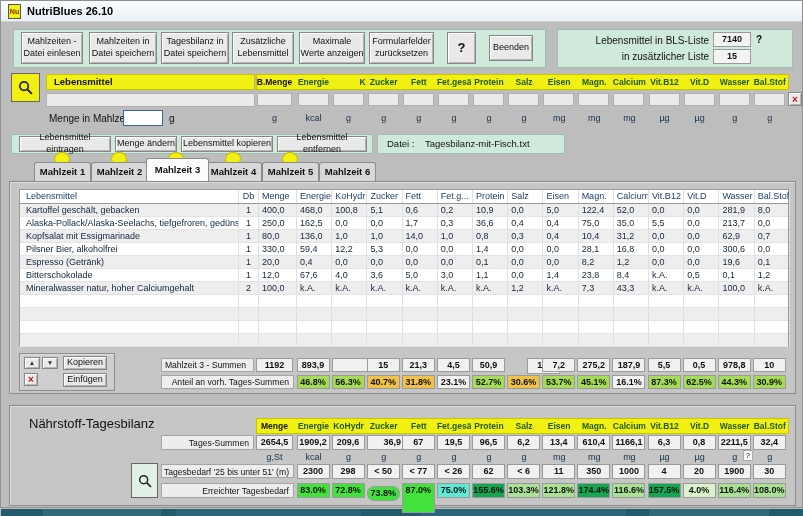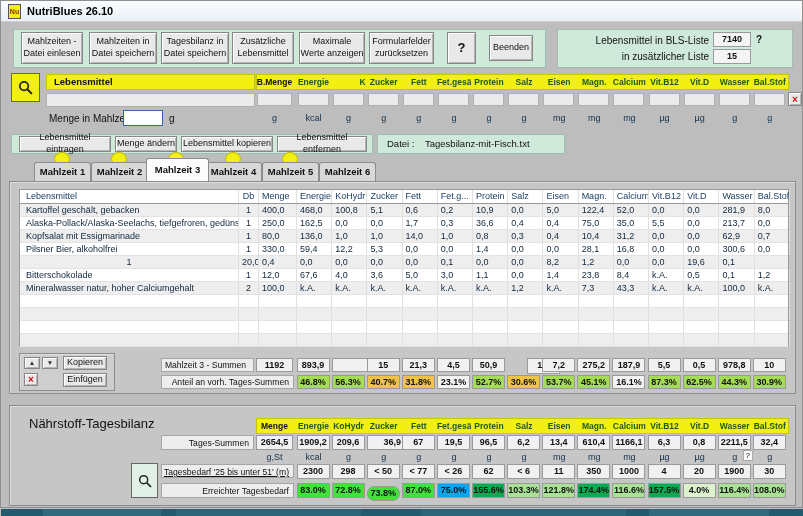--- a/index.html
+++ b/index.html
@@ -148,21 +148,21 @@
   <div class="panel" style="left:8px; top:404px; width:787px; height:101px;"></div>
   <div class="plainlbl" style="left:28px; top:415px; font-size:13px;">Nährstoff-Tagesbilanz</div>
   <div class="ystrip" style="left:255px; top:417px; width:533px; height:16px;"></div>
   <div class="lblbox" style="left:160px; top:434px; width:93px; height:15px; line-height:14px;">Tages-Summen</div>
   <div class="magbtn" style="left:130px; top:462px; width:27px; height:35px; background:#e2f1e8;">
     <svg width="16" height="16" viewBox="0 0 24 24">
         <circle cx="10" cy="10" r="6" fill="none" stroke="#222" stroke-width="2.2"></circle>
         <line x1="14.5" y1="14.5" x2="21" y2="21" stroke="#222" stroke-width="2.6"></line>
       </svg>
   </div>
-  <div class="lblbox" style="left:160px; top:463px; width:133px; height:14px; line-height:14px;text-decoration:underline;">Tagesbedarf '25 bis unter 51' (m)</div>
+  <div class="lblbox" style="left:160px; top:463px; width:133px; height:14px; line-height:14px;">Tagesbedarf '25 bis unter 51' (m)</div>
   <div class="lblbox" style="left:160px; top:482px; width:133px; height:15px; line-height:14px;text-align:right;">Erreichter Tagesbedarf</div>
 
   <div class="taskbar">
     <div style="left:42px; width:118px; background:#30687c;"></div>
     <div style="left:175px; width:185px; background:#2c647a;"></div>
     <div style="left:420px; width:205px; background:#2c647a;"></div>
     <div style="left:648px; width:120px; background:#30687c;"></div>
   </div>
 
 <div class="ycell black" style="left: 255px; top: 76px; width: 37px;">B.Menge</div>
@@ -311,20 +311,21 @@
         <div class="td">0,0</div>
         <div class="td">0,0</div>
         <div class="td">28,1</div>
         <div class="td">16,8</div>
         <div class="td">0,0</div>
         <div class="td">0,0</div>
         <div class="td">300,6</div>
         <div class="td">0,0</div>
       </div>
       <div class="tr" style="background: rgb(238, 238, 238);">
+        <div class="td name">Espresso (Getränk)</div>
         <div class="td ctr">1</div>
         <div class="td">20,0</div>
         <div class="td">0,4</div>
         <div class="td">0,0</div>
         <div class="td">0,0</div>
         <div class="td">0,0</div>
         <div class="td">0,0</div>
         <div class="td">0,1</div>
         <div class="td">0,0</div>
         <div class="td">0,0</div>
@@ -535,22 +536,22 @@
     <div class="valbox" style="left: 541.2px; top: 463px; width: 33px; height: 15px; line-height: 13px;">11</div>
     <div class="valbox" style="left: 576.3px; top: 463px; width: 33px; height: 15px; line-height: 13px;">350</div>
     <div class="valbox" style="left: 611.4px; top: 463px; width: 33px; height: 15px; line-height: 13px;">1000</div>
     <div class="valbox" style="left: 646.5px; top: 463px; width: 33px; height: 15px; line-height: 13px;">4</div>
     <div class="valbox" style="left: 681.6px; top: 463px; width: 33px; height: 15px; line-height: 13px;">20</div>
     <div class="valbox" style="left: 716.7px; top: 463px; width: 33px; height: 15px; line-height: 13px;">1900</div>
     <div class="valbox" style="left: 751.8px; top: 463px; width: 33px; height: 15px; line-height: 13px;">30</div>
     <div class="valbox" style="left: 295.5px; top: 482px; width: 33px; height: 15px; line-height: 13px; background: rgb(66, 225, 60);">83.0%</div>
     <div class="valbox" style="left: 330.6px; top: 482px; width: 33px; height: 15px; line-height: 13px; background: rgb(66, 225, 60);">72.8%</div>
     <div class="valbox" style="left: 365.7px; top: 485px; width: 33px; height: 15px; line-height: 13px; background: rgb(66, 225, 60); border-radius: 7px;">73.8%</div>
-    <div class="valbox" style="left: 400.8px; top: 482px; width: 33px; height: 15px; line-height: 13px; background: rgb(66, 225, 60);">87.0%</div>
-    <div class="valbox" style="left: 435.9px; top: 482px; width: 33px; height: 15px; line-height: 13px; background: #0ea5e9;">75.0%</div>
+    <div class="valbox" style="left: 400.8px; top: 482px; width: 33px; height: 30px; line-height: 13px; background: rgb(66, 225, 60);">87.0%</div>
+    <div class="valbox" style="left: 435.9px; top: 482px; width: 33px; height: 15px; line-height: 13px; background: #5eead4;">75.0%</div>
     <div class="valbox" style="left: 471px; top: 482px; width: 33px; height: 15px; line-height: 13px; background: rgb(20, 167, 81);">155.6%</div>
     <div class="valbox" style="left: 506.1px; top: 482px; width: 33px; height: 15px; line-height: 13px; background: rgb(169, 226, 149);">103.3%</div>
     <div class="valbox" style="left: 541.2px; top: 482px; width: 33px; height: 15px; line-height: 13px; background: rgb(169, 226, 149);">121.8%</div>
     <div class="valbox" style="left: 576.3px; top: 482px; width: 33px; height: 15px; line-height: 13px; background: rgb(20, 167, 81);">174.4%</div>
     <div class="valbox" style="left: 611.4px; top: 482px; width: 33px; height: 15px; line-height: 13px; background: rgb(169, 226, 149);">116.6%</div>
     <div class="valbox" style="left: 646.5px; top: 482px; width: 33px; height: 15px; line-height: 13px; background: rgb(20, 167, 81);">157.5%</div>
     <div class="valbox" style="left: 681.6px; top: 482px; width: 33px; height: 15px; line-height: 13px; background: rgb(220, 242, 205);">4.0%</div>
     <div class="valbox" style="left: 716.7px; top: 482px; width: 33px; height: 15px; line-height: 13px; background: rgb(169, 226, 149);">116.4%</div>
     <div class="valbox" style="left: 751.8px; top: 482px; width: 33px; height: 15px; line-height: 13px; background: rgb(169, 226, 149);">108.0%</div>
   </div>

